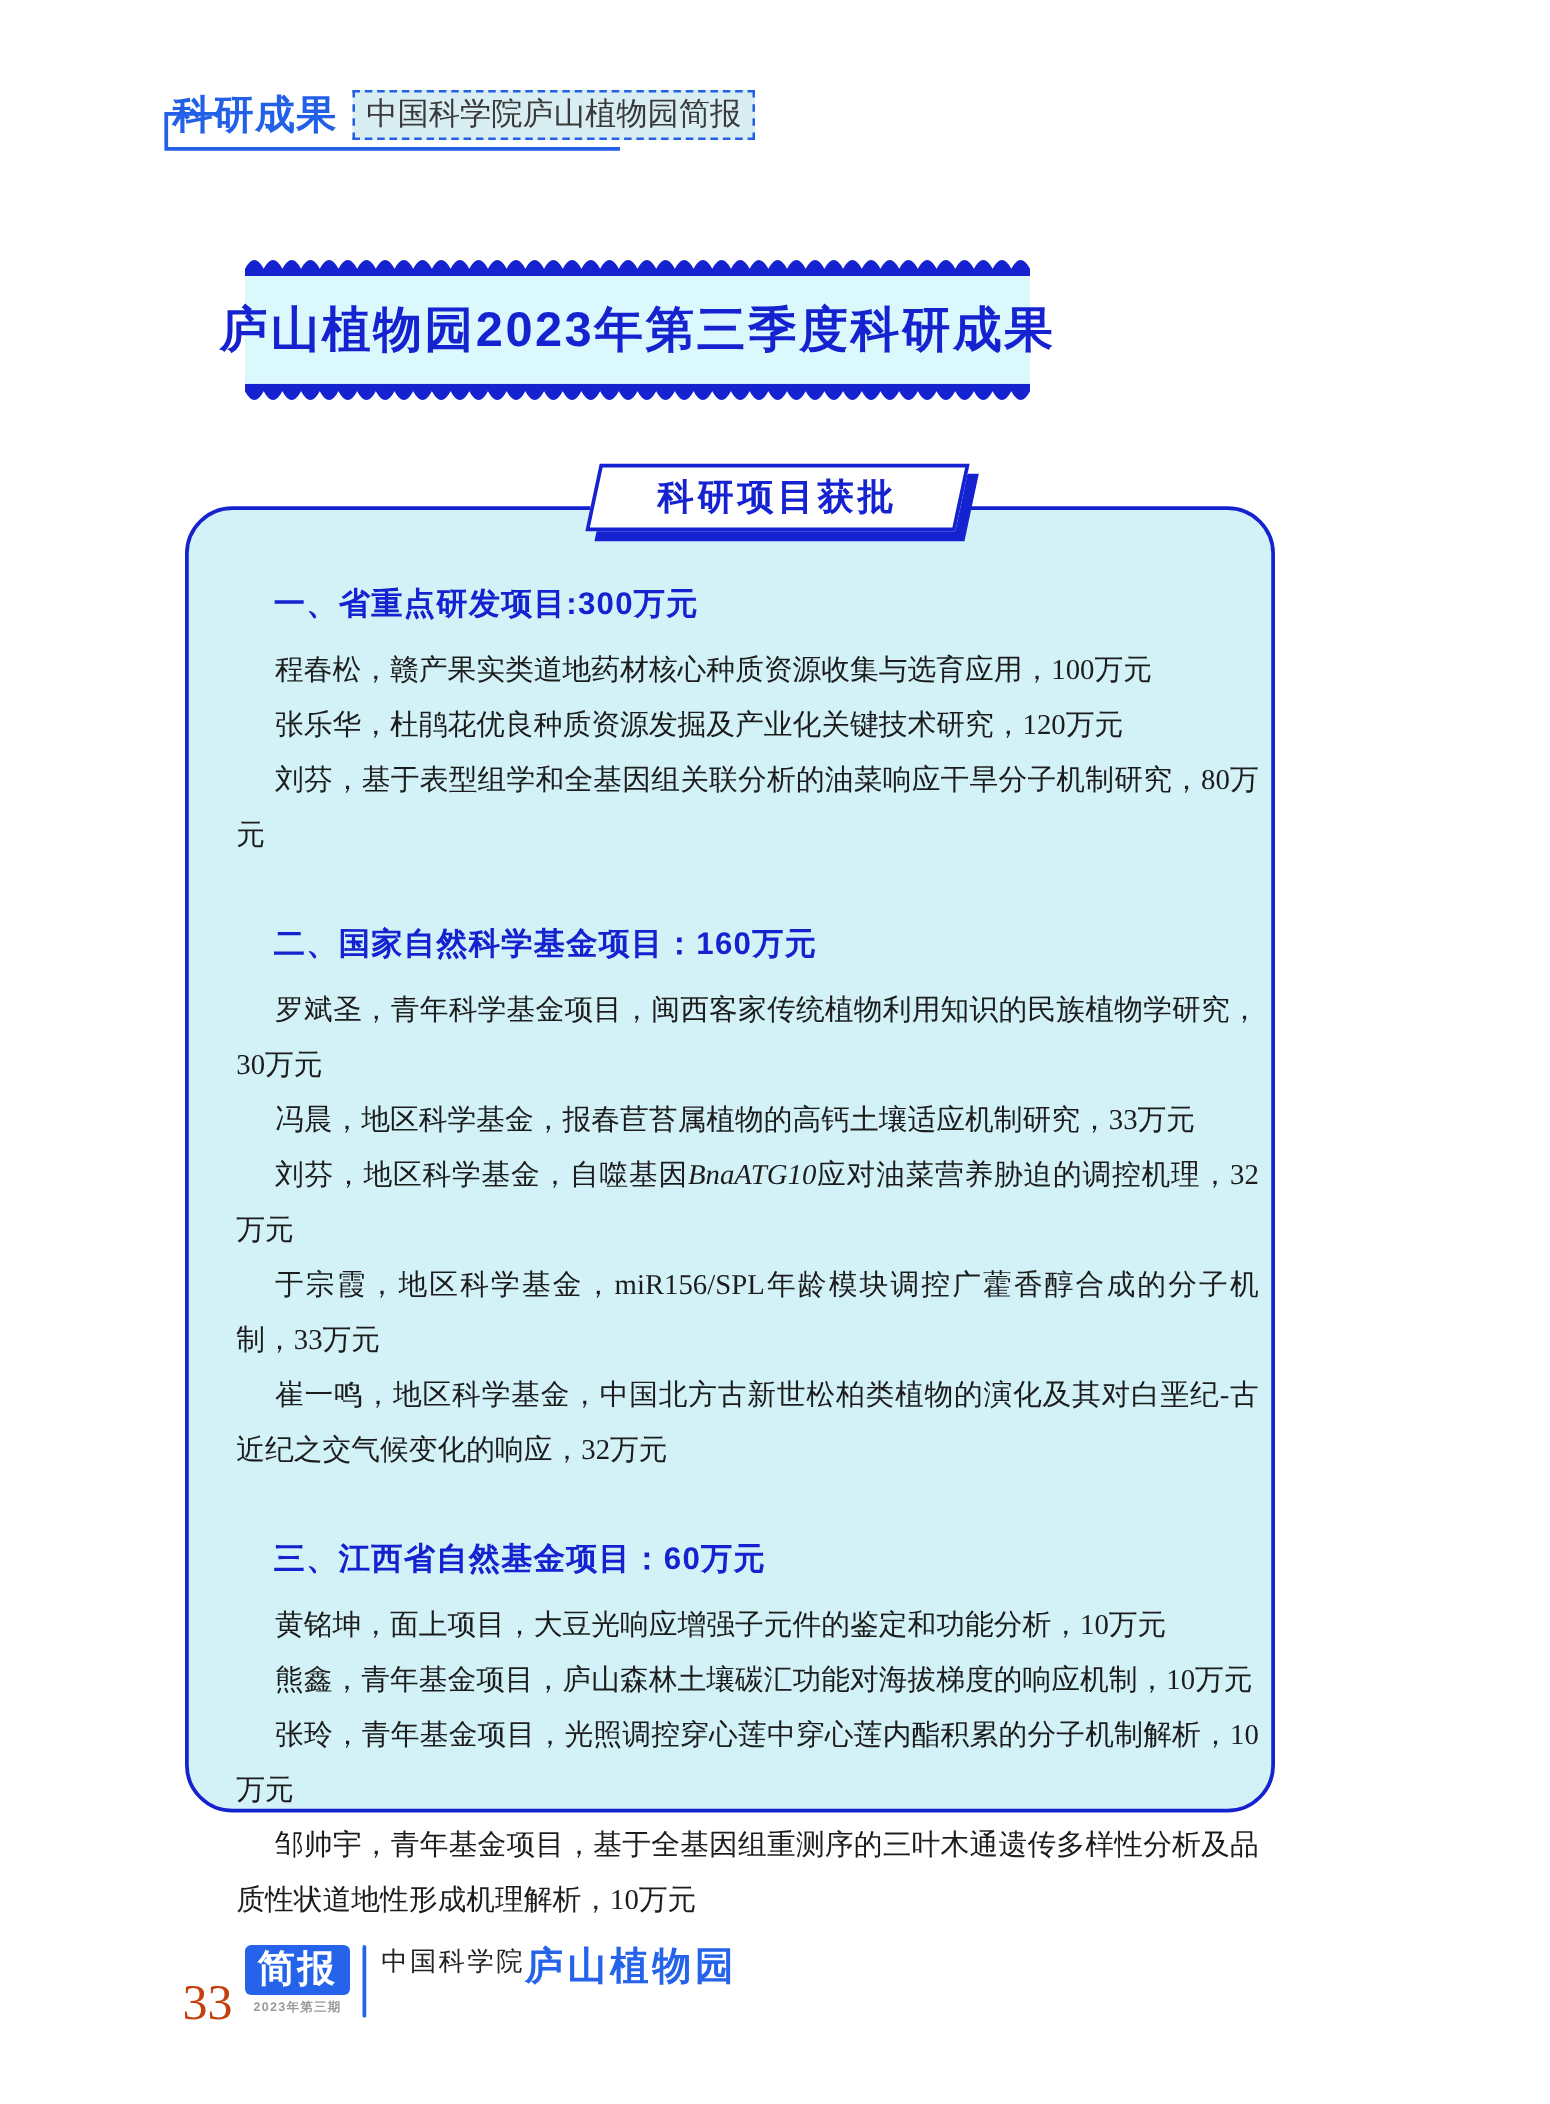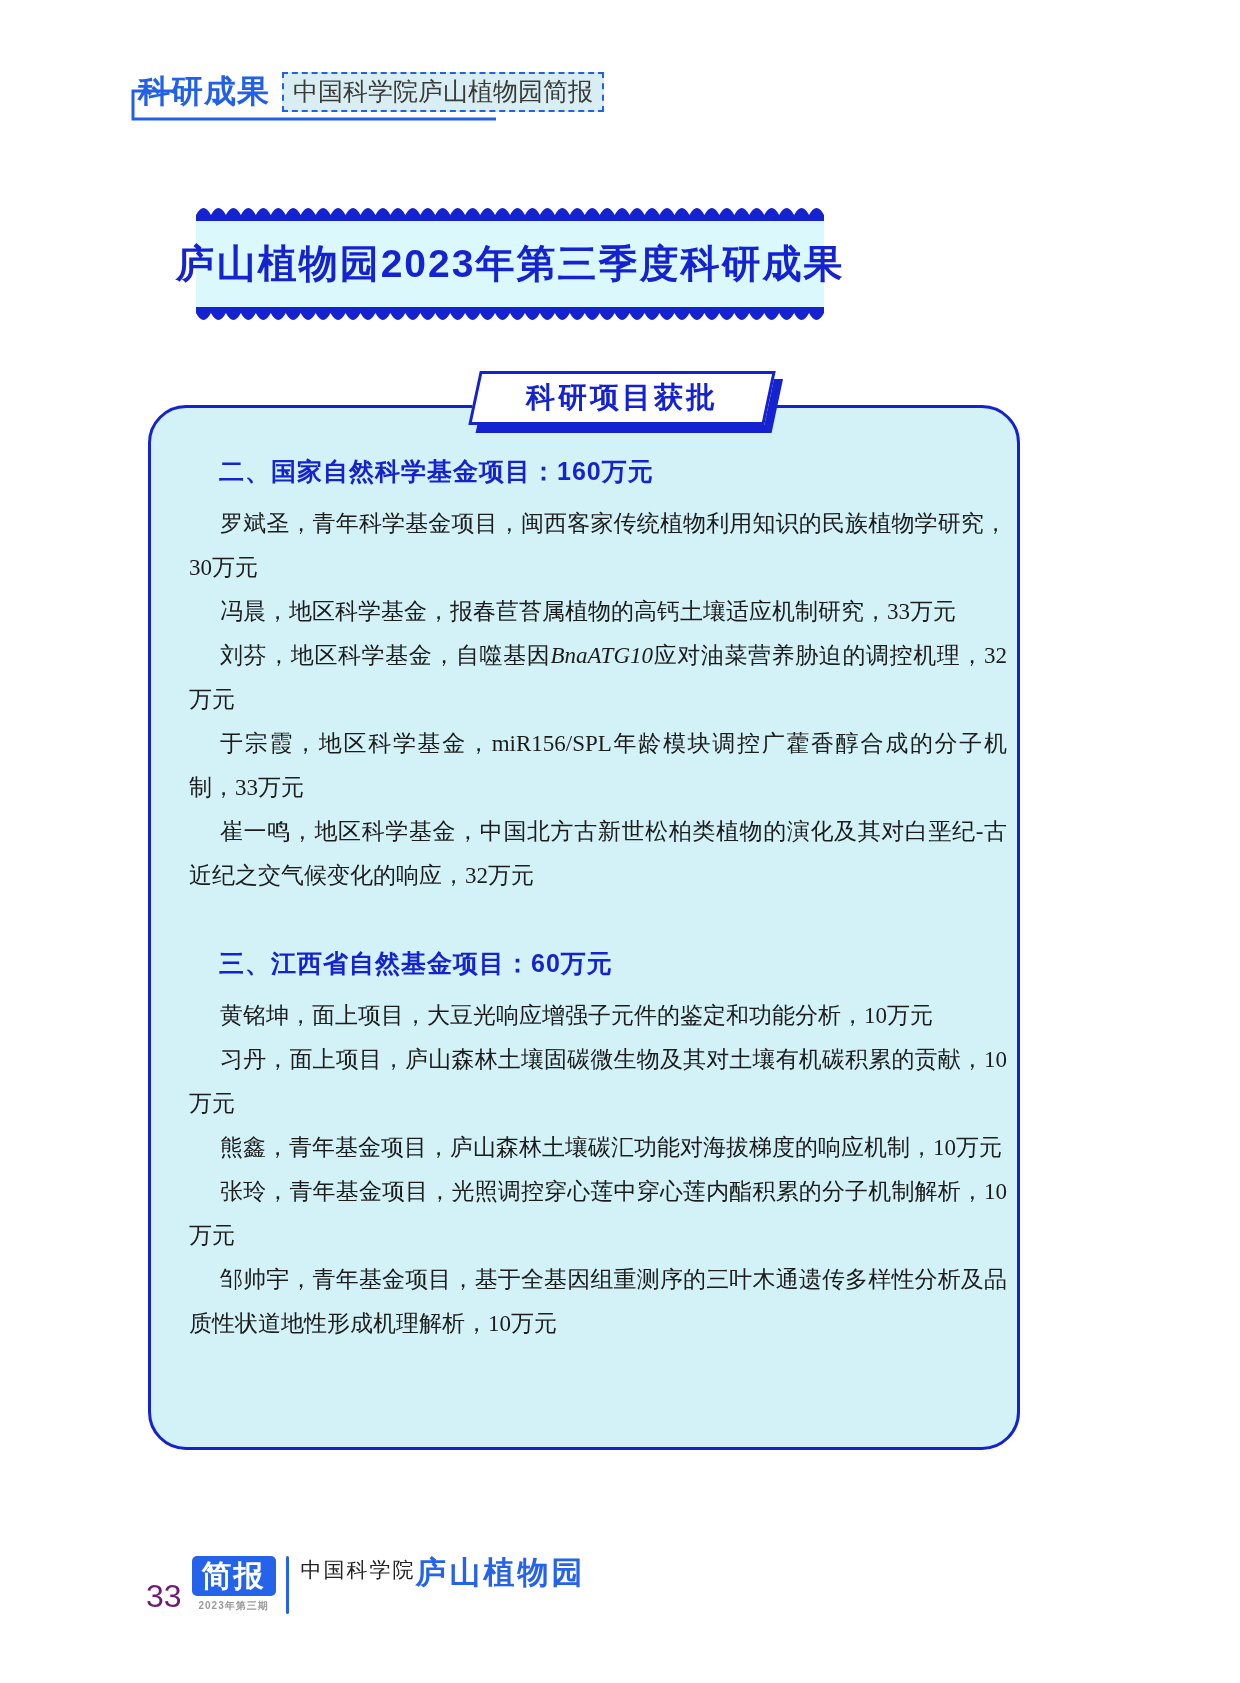--- a/index.html
+++ b/index.html
@@ -42,21 +42,21 @@
   .sec h3{margin:0 0 14px 30px;font-size:25px;font-weight:bold;color:var(--deep-blue);
           line-height:34px;font-family:"Liberation Sans",sans-serif;letter-spacing:1px;}
   .sec-first h3{margin-top:12px;}
   .sec + .sec h3{margin-top:48px;}
   .entry{margin:0;font-size:23px;line-height:44px;color:var(--body-text);
          font-family:"Liberation Serif",serif;text-align:justify;text-indent:31px;}
   .entry i{}
 
   
   .footer{position:absolute;left:146px;top:1556px;display:flex;align-items:flex-start;}
-  .page-num{font-size:32px;color:#701a75;margin-top:22px;margin-right:10px;}
+  .page-num{font-size:40px;color:#c2410c;margin-top:22px;margin-right:10px;font-family:Liberation Serif, serif;}
   .logo-block{display:flex;flex-direction:column;align-items:center;margin-right:10px;}
   .logo-box{background:var(--footer-blue);color:#fff;font-weight:bold;font-size:30px;
             padding:0 10px;border-radius:5px;line-height:40px;letter-spacing:2px;text-align:center;}
   .issue{font-size:10px;color:#9a9a9a;font-weight:bold;margin-top:3px;letter-spacing:1px;white-space:nowrap;}
   .divider{width:3px;background:var(--footer-blue);height:58px;margin-right:12px;border-radius:2px;}
   .org{display:flex;flex-direction:row;}
   .org-small{font-size:21px;color:#222;line-height:28px;letter-spacing:2px;}
   .org-large{font-size:31px;font-weight:bold;color:var(--footer-blue);letter-spacing:3px;line-height:34px;}
 </style>
 </head>
@@ -85,37 +85,44 @@
       <path id="zz-bot-path" fill="var(--deep-blue)" d="M0,0 L756,0 L756,6 q-9,14 -18,0 q-9,14 -18,0 q-9,14 -18,0 q-9,14 -18,0 q-9,14 -18,0 q-9,14 -18,0 q-9,14 -18,0 q-9,14 -18,0 q-9,14 -18,0 q-9,14 -18,0 q-9,14 -18,0 q-9,14 -18,0 q-9,14 -18,0 q-9,14 -18,0 q-9,14 -18,0 q-9,14 -18,0 q-9,14 -18,0 q-9,14 -18,0 q-9,14 -18,0 q-9,14 -18,0 q-9,14 -18,0 q-9,14 -18,0 q-9,14 -18,0 q-9,14 -18,0 q-9,14 -18,0 q-9,14 -18,0 q-9,14 -18,0 q-9,14 -18,0 q-9,14 -18,0 q-9,14 -18,0 q-9,14 -18,0 q-9,14 -18,0 q-9,14 -18,0 q-9,14 -18,0 q-9,14 -18,0 q-9,14 -18,0 q-9,14 -18,0 q-9,14 -18,0 q-9,14 -18,0 q-9,14 -18,0 q-9,14 -18,0 q-9,14 -18,0 Z"></path>
     </svg>
   </div>
 
   <div class="badge">
     <span class="badge-label">科研项目获批</span>
   </div>
 
   <div class="content-box">
 
+    <section class="sec sec-first">
+      <h3>一、省重点研发项目:300万元</h3>
+      <div class="entries">
+          <p class="entry">程春松，赣产果实类道地药材核心种质资源收集与选育应用，100万元</p>
+          <p class="entry">张乐华，杜鹃花优良种质资源发掘及产业化关键技术研究，120万元</p>
+          <p class="entry">刘芬，基于表型组学和全基因组关联分析的油菜响应干旱分子机制研究，80万元</p>
+        </div>
+    </section>
 
     <section class="sec">
       <h3>二、国家自然科学基金项目：160万元</h3>
       <div class="entries">
           <p class="entry">罗斌圣，青年科学基金项目，闽西客家传统植物利用知识的民族植物学研究，30万元</p>
           <p class="entry">冯晨，地区科学基金，报春苣苔属植物的高钙土壤适应机制研究，33万元</p>
           <p class="entry">刘芬，地区科学基金，自噬基因<i>BnaATG10</i>应对油菜营养胁迫的调控机理，32万元</p>
           <p class="entry">于宗霞，地区科学基金，miR156/SPL年龄模块调控广藿香醇合成的分子机制，33万元</p>
           <p class="entry">崔一鸣，地区科学基金，中国北方古新世松柏类植物的演化及其对白垩纪-古近纪之交气候变化的响应，32万元</p>
         </div>
     </section>
 
     <section class="sec">
       <h3>三、江西省自然基金项目：60万元</h3>
       <div class="entries">
           <p class="entry">黄铭坤，面上项目，大豆光响应增强子元件的鉴定和功能分析，10万元</p>
-          <p class="entry">习丹，面上项目，庐山森林土壤固碳微生物及其对土壤有机碳积累的贡献，10万元</p>
           <p class="entry">熊鑫，青年基金项目，庐山森林土壤碳汇功能对海拔梯度的响应机制，10万元</p>
           <p class="entry">张玲，青年基金项目，光照调控穿心莲中穿心莲内酯积累的分子机制解析，10万元</p>
           <p class="entry">邹帅宇，青年基金项目，基于全基因组重测序的三叶木通遗传多样性分析及品质性状道地性形成机理解析，10万元</p>
         </div>
     </section>
 
   </div>
 
   <div class="footer">
     <span class="page-num">33</span>

